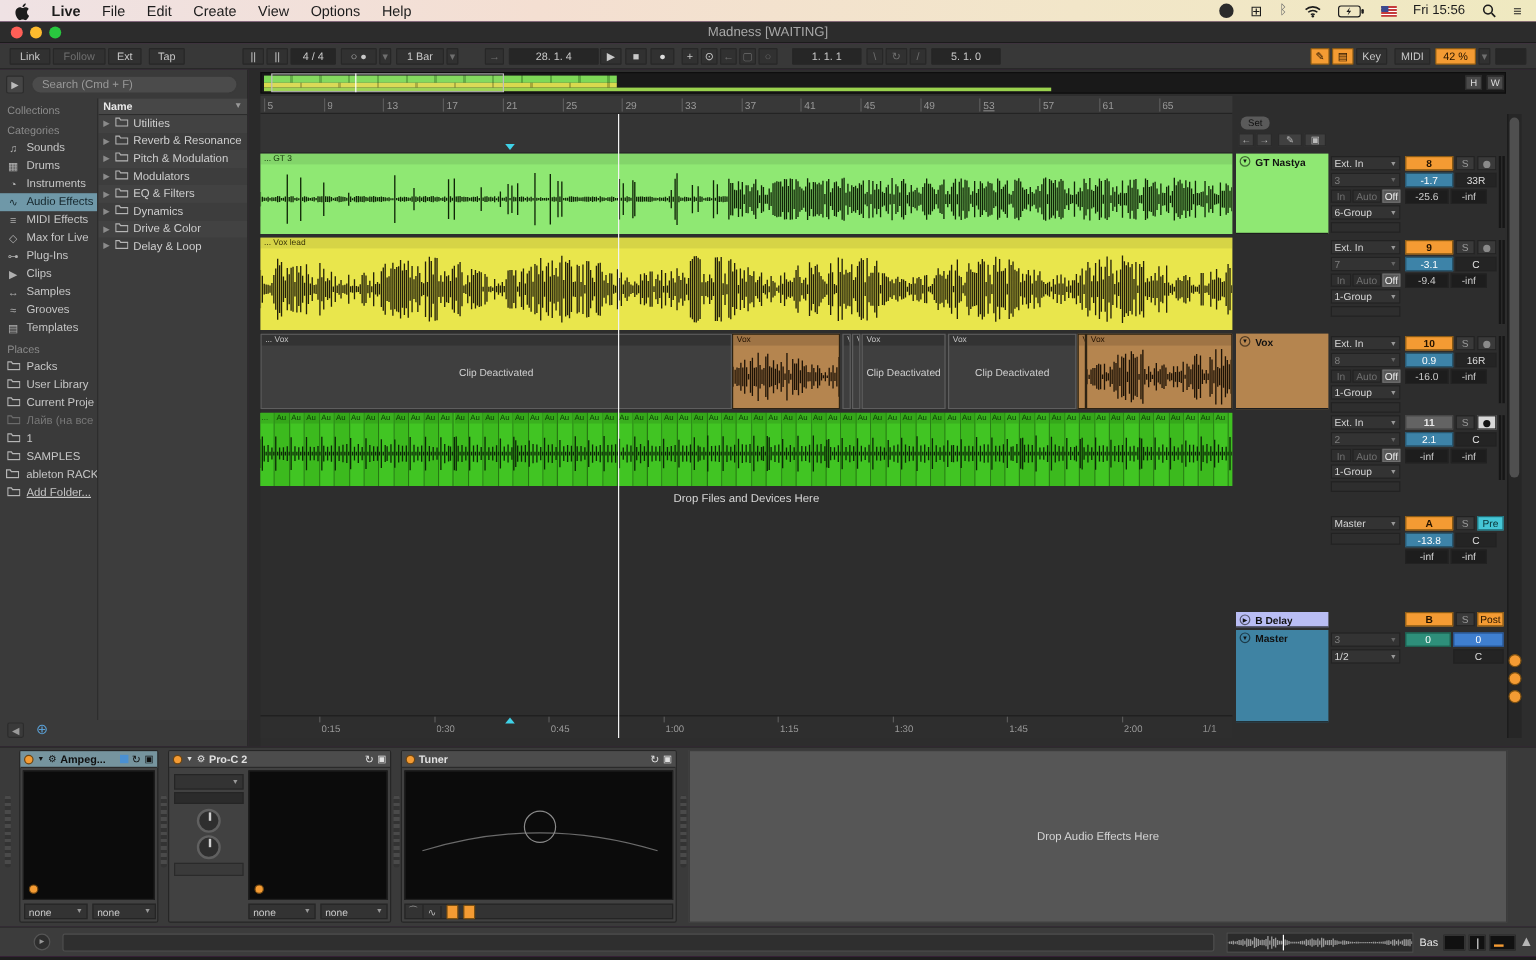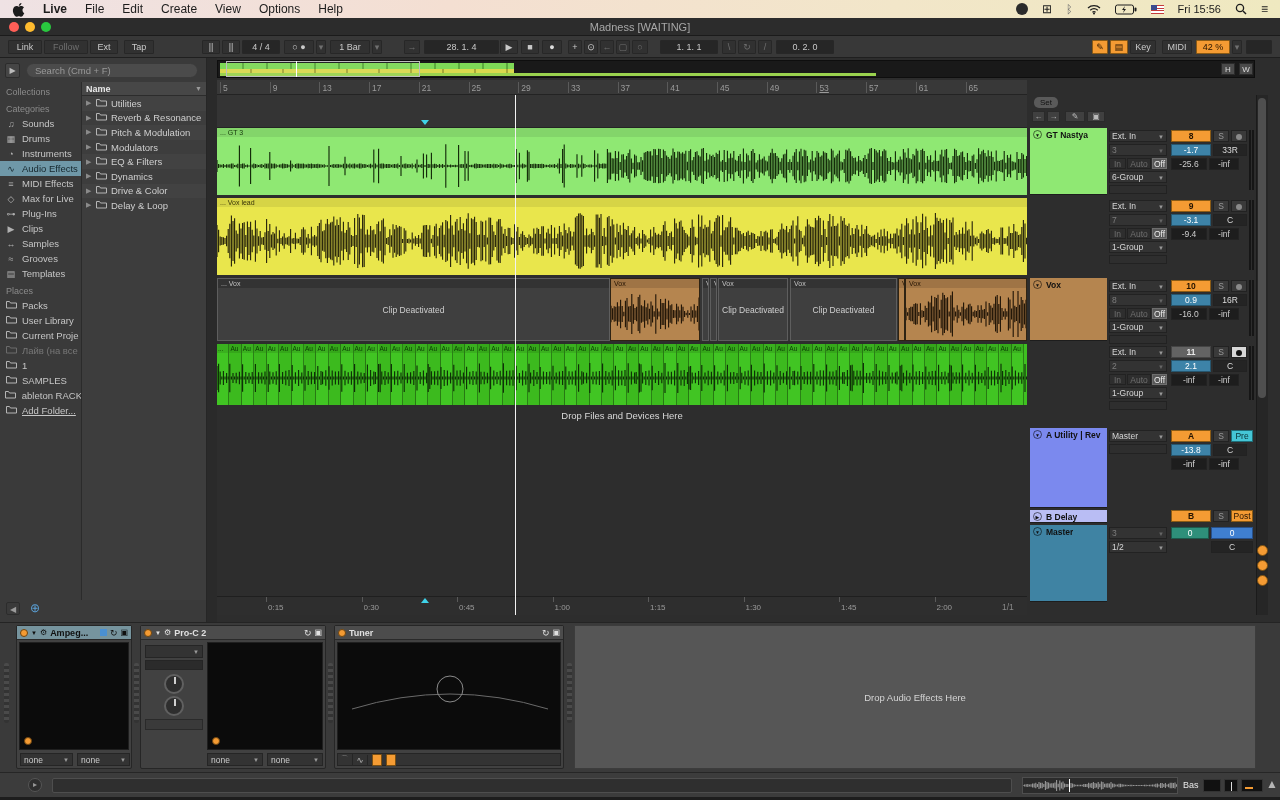--- a/index.html
+++ b/index.html
@@ -139,21 +139,21 @@
       <div class="tbox" style="left: 542px; width: 20px; color: rgb(221, 221, 221);">●</div>
       <div class="tbox" style="left: 568px; width: 14px;">+</div>
       <div class="tbox" style="left: 584px; width: 14px;">⊙</div>
       <div class="tbox tdim" style="left: 600px; width: 14px;">←</div>
       <div class="tbox tdim" style="left: 616px; width: 14px;">▢</div>
       <div class="tbox tdim" style="left: 632px; width: 16px;">○</div>
       <div class="tbox tval" style="left: 660px; width: 58px;">1. 1. 1</div>
       <div class="tbox tdim" style="left: 722px; width: 14px;">\</div>
       <div class="tbox tdim" style="left: 738px; width: 18px;">↻</div>
       <div class="tbox tdim" style="left: 758px; width: 14px;">/</div>
-      <div class="tbox tval" style="left: 776px; width: 58px;">0. 2. 0</div>
+      <div class="tbox tval" style="left: 776px; width: 58px;">5. 1. 0</div>
       <div class="tbox torange" style="left: 1092px; width: 16px;">✎</div>
       <div class="tbox torange" style="left: 1110px; width: 18px;">▤</div>
       <div class="tbox" style="left: 1130px; width: 26px;">Key</div>
       <div class="tbox" style="left: 1162px; width: 30px;">MIDI</div>
       <div class="tbox torange" style="left: 1196px; width: 34px;">42 %</div>
       <div class="tbox tdim" style="left: 1232px; width: 10px;">▾</div>
       <div class="tbox tval" style="left: 1246px; width: 26px;"></div>
     </div>
 
   <div class="browser">
@@ -714,24 +714,20 @@
       <div class="a" style="left: 1006px; top: 288px; width: 16px; height: 12px; background: rgb(58, 58, 58); border: 1px solid rgb(34, 34, 34); color: rgb(154, 154, 154); display: flex; align-items: center; justify-content: center; padding: 0px 2px; font-size: 8.5px;">S</div>
       <div class="a" style="left: 1024px; top: 288px; width: 16px; height: 12px; background: rgb(216, 216, 216); border: 1px solid rgb(34, 34, 34); color: rgb(214, 214, 214); display: flex; align-items: center; justify-content: center; padding: 0px 2px; font-size: 8.5px;">
         <div class="a" style="left: 4px; top: 2.5px; width: 6px; height: 6px; border-radius: 50%; background: rgb(20, 20, 20);"></div>
       </div>
       <div class="a" style="left: 964px; top: 302px; width: 40px; height: 12px; background: rgb(61, 131, 168); border: 1px solid rgb(39, 86, 110); color: rgb(255, 255, 255); display: flex; align-items: center; justify-content: center; padding: 0px 2px; font-size: 8.5px;">2.1</div>
       <div class="a" style="left: 1006px; top: 302px; width: 34px; height: 12px; background: rgb(36, 36, 36); border: 1px solid rgb(34, 34, 34); color: rgb(221, 221, 221); display: flex; align-items: center; justify-content: center; padding: 0px 2px; font-size: 8.5px;">C</div>
       <div class="a" style="left: 964px; top: 316px; width: 36px; height: 12px; background: rgb(29, 29, 29); border: 1px solid rgb(34, 34, 34); color: rgb(204, 204, 204); display: flex; align-items: center; justify-content: center; padding: 0px 2px; font-size: 8.5px;">-inf</div>
       <div class="a" style="left: 1002px; top: 316px; width: 30px; height: 12px; background: rgb(29, 29, 29); border: 1px solid rgb(34, 34, 34); color: rgb(204, 204, 204); display: flex; align-items: center; justify-content: center; padding: 0px 2px; font-size: 8.5px;">-inf</div>
       <div class="a" style="left: 1042px; top: 288px; width: 2px; height: 54px; background: rgb(22, 22, 22);"></div>
       <div class="a" style="left: 1045px; top: 288px; width: 2px; height: 54px; background: rgb(22, 22, 22);"></div>
-      <div class="a" style="left: 823px; top: 370px; width: 77px; height: 80px; background: rgb(123, 137, 238); border-bottom: 1px solid rgb(29, 29, 29);">
-        <div class="a" style="left: 3px; top: 2px; width: 9px; height: 9px; border: 1px solid rgba(0, 0, 0, 0.55); border-radius: 50%; color: rgb(17, 17, 17); font-size: 5px; text-align: center; line-height: 8px;">▼</div>
-        <div class="a" style="left: 16px; top: 2px; color: rgb(17, 17, 17); font-size: 8.5px; font-weight: bold;">A Utility | Rev</div>
-      </div>
       <div class="a" style="left: 902px; top: 372px; width: 58px; height: 12px; background: rgb(51, 51, 51); border: 1px solid rgb(34, 34, 34); color: rgb(214, 214, 214); display: flex; align-items: center; justify-content: flex-start; padding: 0px 2px; font-size: 8.5px;">Master<div class="a" style="right: 2px; top: 3px; color: rgb(153, 153, 153); font-size: 6px;">▼</div></div>
       <div class="a" style="left: 902px; top: 386px; width: 58px; height: 10px; background: rgb(46, 46, 46); border: 1px solid rgb(34, 34, 34); color: rgb(214, 214, 214); display: flex; align-items: center; justify-content: center; padding: 0px 2px; font-size: 8.5px;"></div>
       <div class="a" style="left: 964px; top: 372px; width: 40px; height: 12px; background: rgb(244, 155, 51); border: 1px solid rgb(138, 90, 20); color: rgb(36, 19, 0); display: flex; align-items: center; justify-content: center; padding: 0px 2px; font-size: 8.5px; font-weight: bold;">A</div>
       <div class="a" style="left: 1006px; top: 372px; width: 16px; height: 12px; background: rgb(58, 58, 58); border: 1px solid rgb(34, 34, 34); color: rgb(154, 154, 154); display: flex; align-items: center; justify-content: center; padding: 0px 2px; font-size: 8.5px;">S</div>
       <div class="a" style="left: 1024px; top: 372px; width: 22px; height: 12px; background: rgb(69, 198, 214); border: 1px solid rgb(31, 111, 122); color: rgb(8, 48, 52); display: flex; align-items: center; justify-content: center; padding: 0px 2px; font-size: 8.5px;">Pre</div>
       <div class="a" style="left: 964px; top: 386px; width: 40px; height: 12px; background: rgb(61, 131, 168); border: 1px solid rgb(39, 86, 110); color: rgb(255, 255, 255); display: flex; align-items: center; justify-content: center; padding: 0px 2px; font-size: 8.5px;">-13.8</div>
       <div class="a" style="left: 1006px; top: 386px; width: 34px; height: 12px; background: rgb(36, 36, 36); border: 1px solid rgb(34, 34, 34); color: rgb(214, 214, 214); display: flex; align-items: center; justify-content: center; padding: 0px 2px; font-size: 8.5px;">C</div>
       <div class="a" style="left: 964px; top: 400px; width: 36px; height: 12px; background: rgb(29, 29, 29); border: 1px solid rgb(34, 34, 34); color: rgb(214, 214, 214); display: flex; align-items: center; justify-content: center; padding: 0px 2px; font-size: 8.5px;">-inf</div>
       <div class="a" style="left: 1002px; top: 400px; width: 30px; height: 12px; background: rgb(29, 29, 29); border: 1px solid rgb(34, 34, 34); color: rgb(214, 214, 214); display: flex; align-items: center; justify-content: center; padding: 0px 2px; font-size: 8.5px;">-inf</div>
       <div class="a" style="left: 823px; top: 452px; width: 77px; height: 13px; background: rgb(185, 189, 244); border-bottom: 1px solid rgb(29, 29, 29);">

